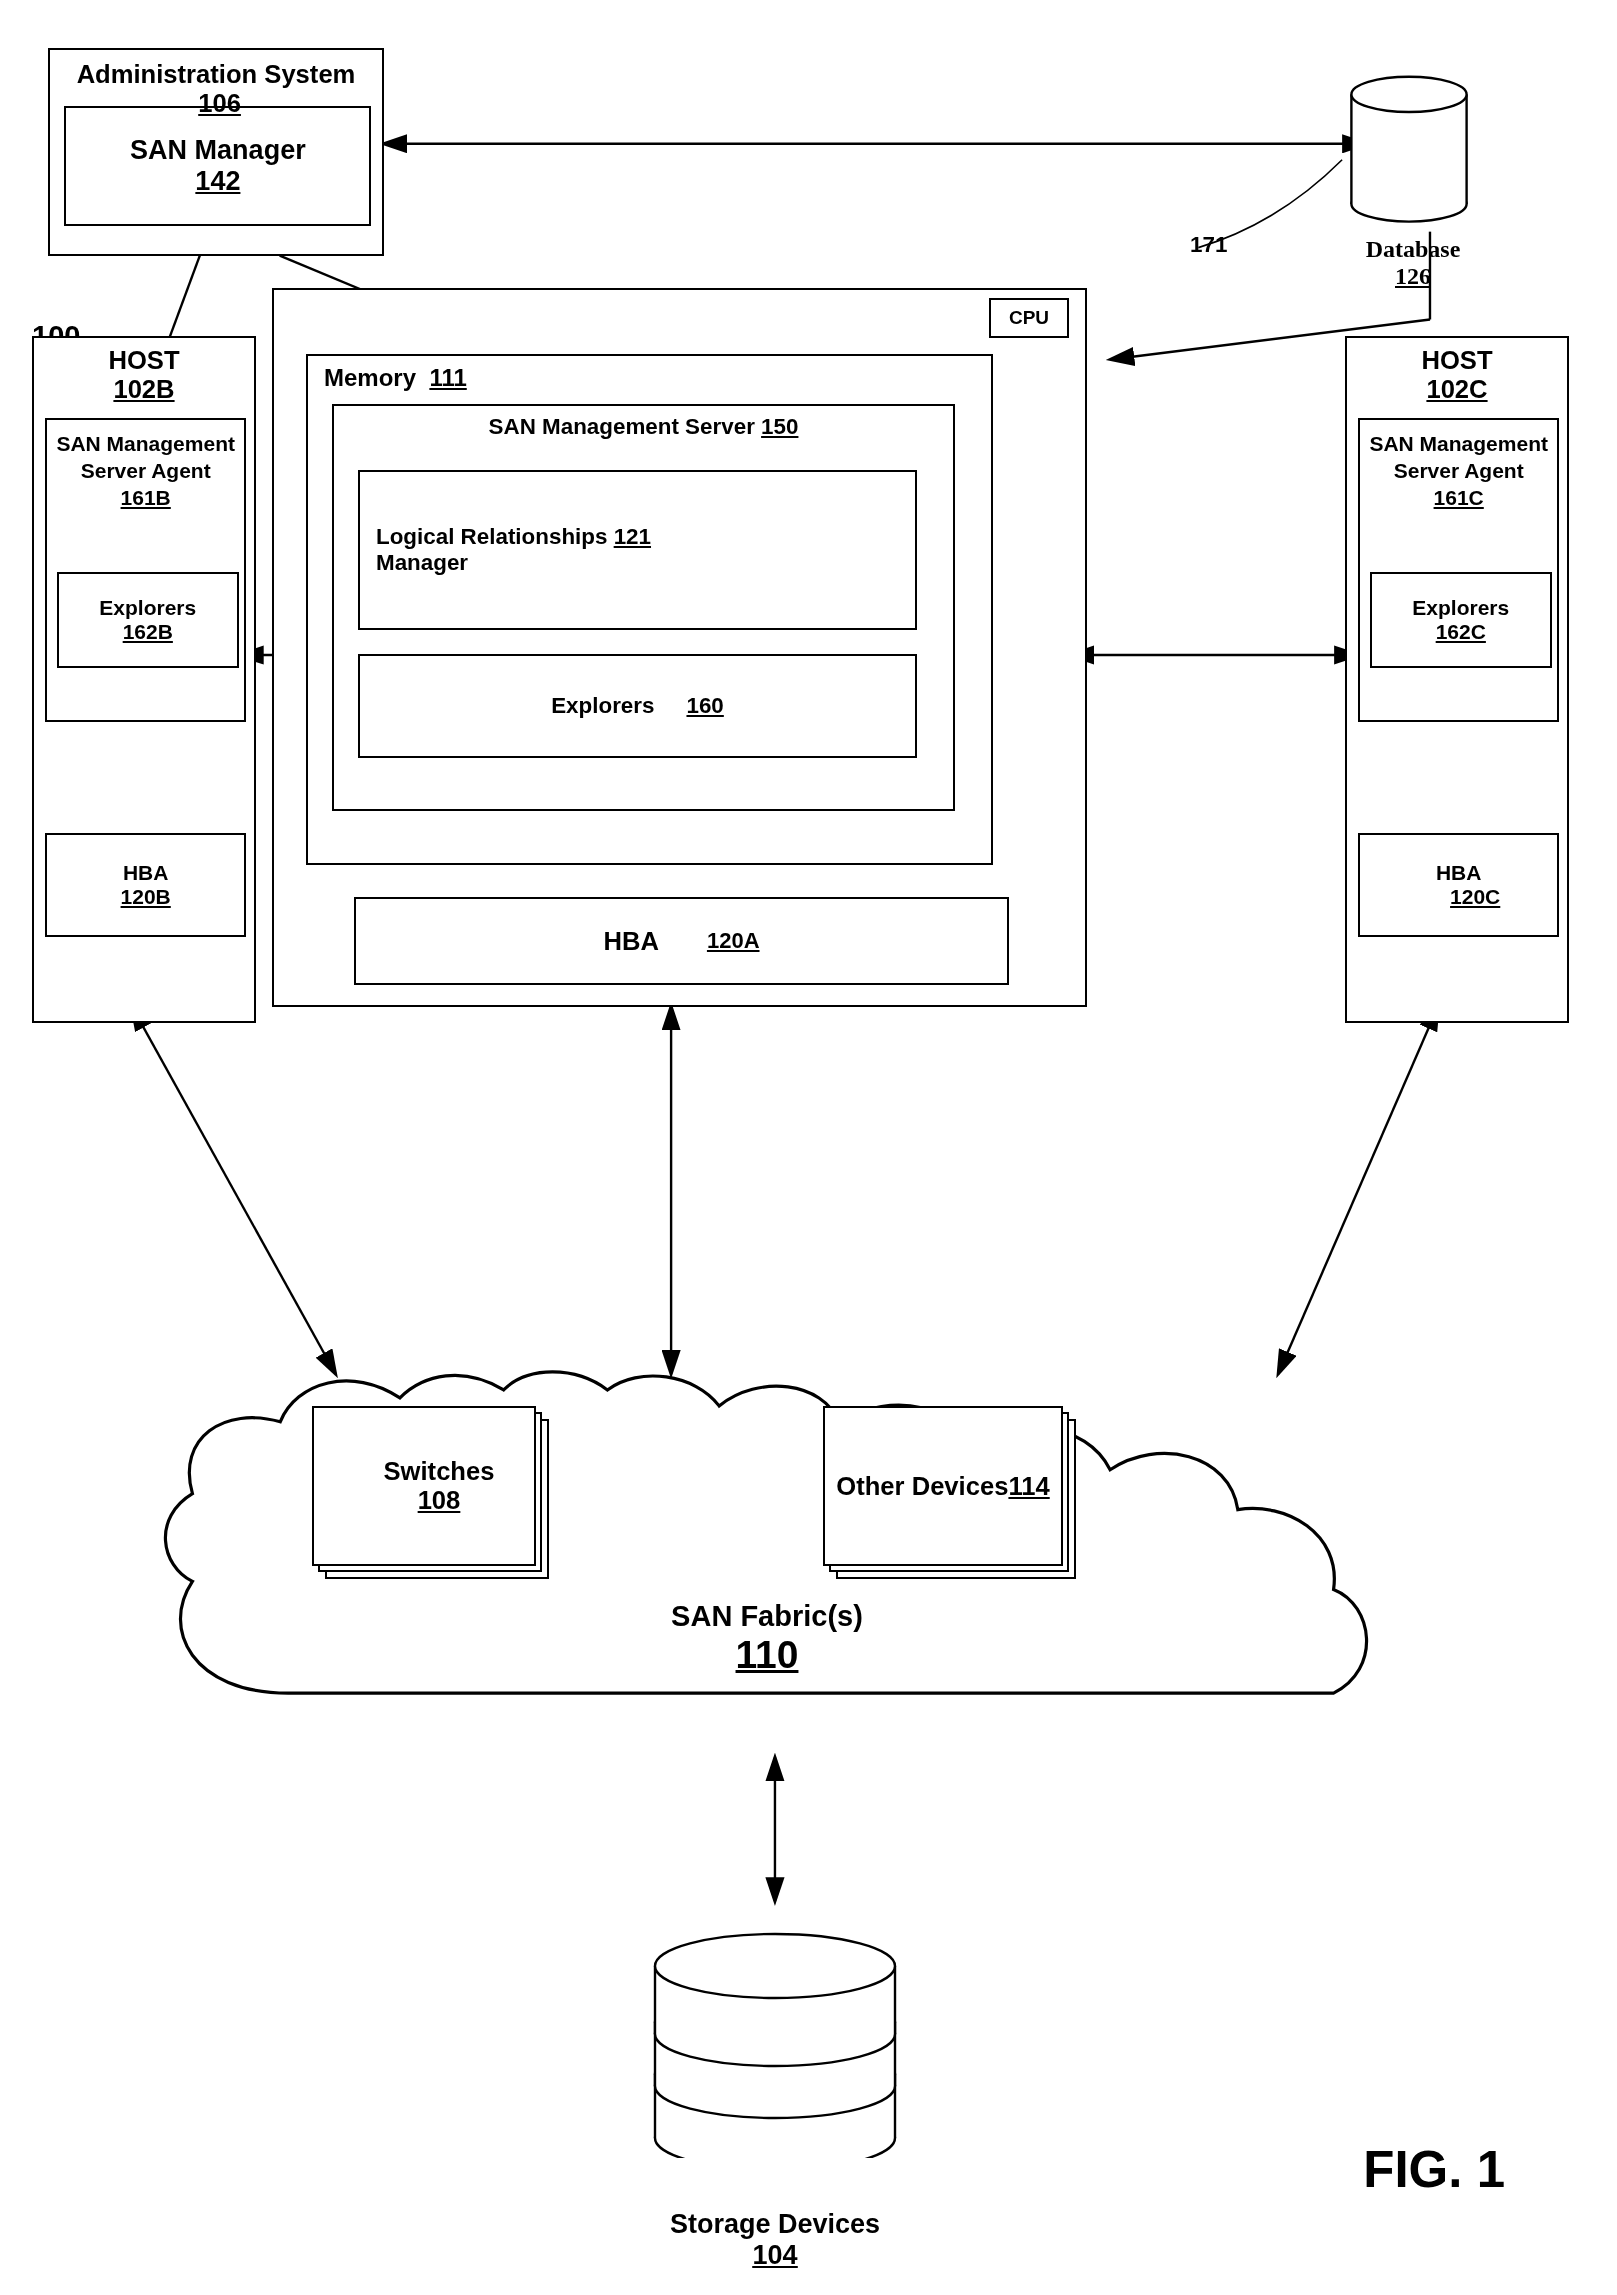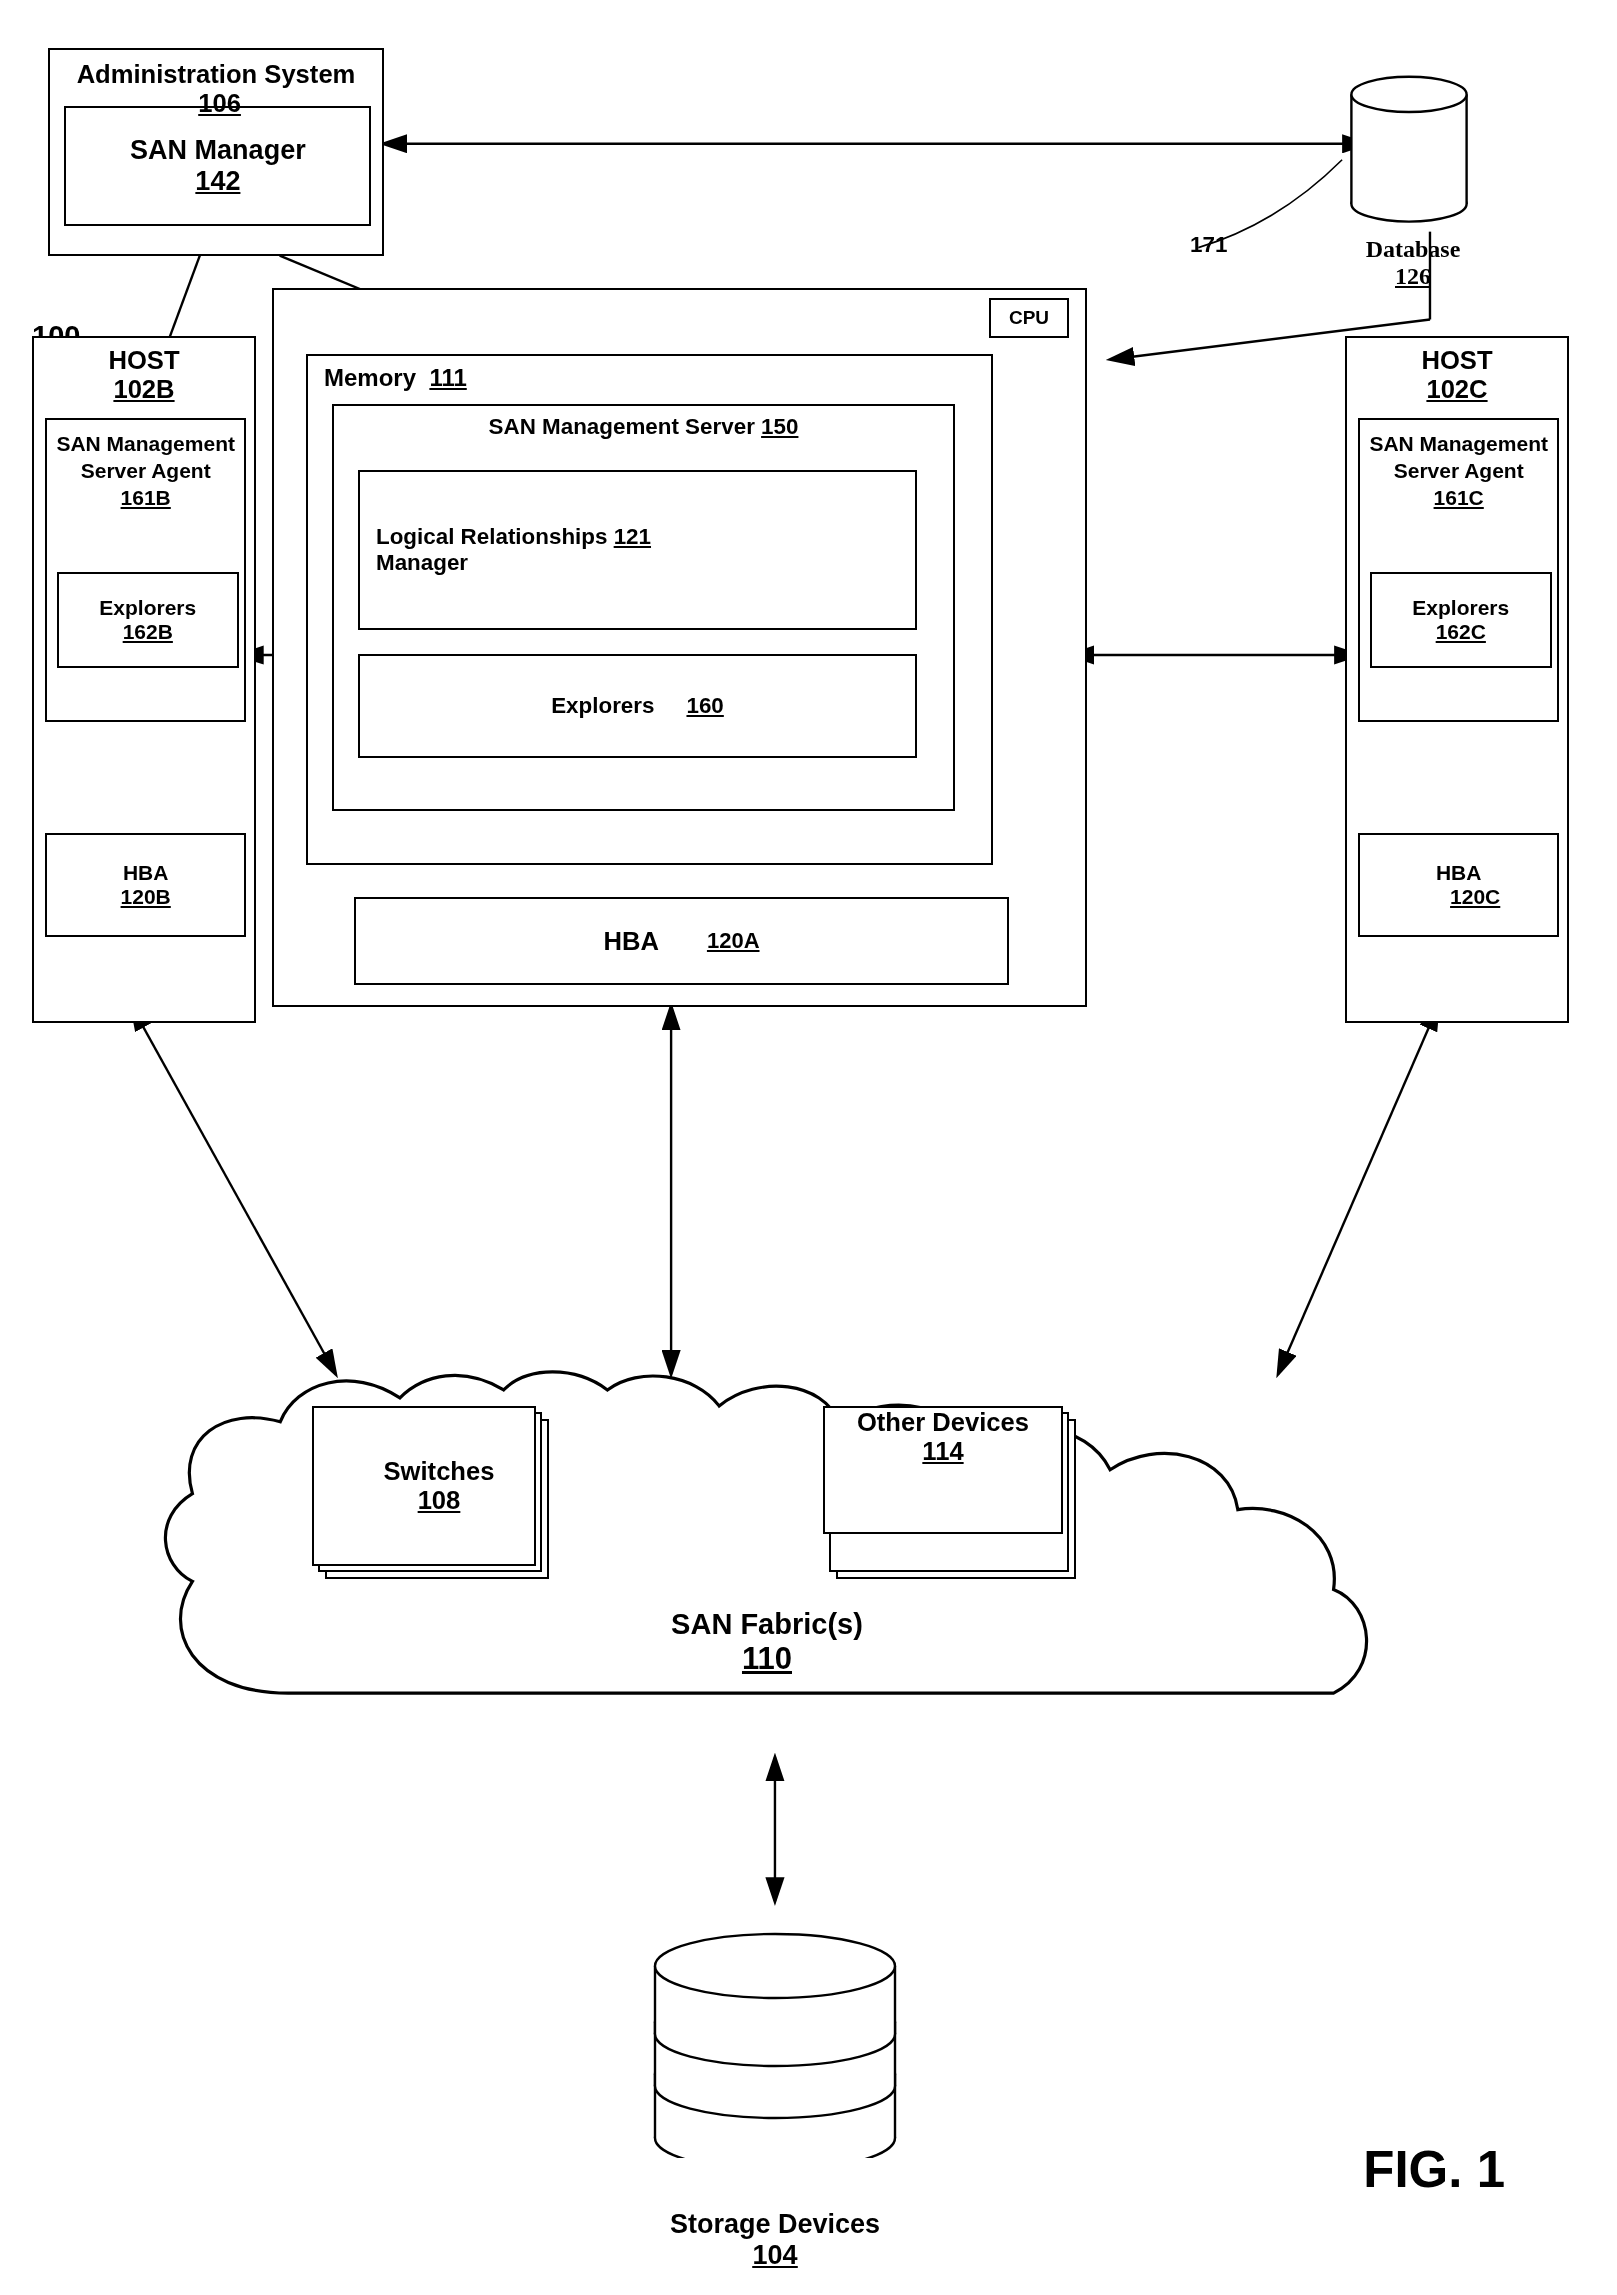--- a/index.html
+++ b/index.html
@@ -233,40 +233,40 @@
                C 1110 70 1200 80 1230 140
                C 1290 100 1380 120 1390 190
                C 1450 180 1520 220 1510 290
                C 1560 310 1570 390 1510 420
                Z" fill="white" stroke="black" stroke-width="4"></path>
 
     </svg>
     
     <div style="position:absolute; bottom:80px; left:0; width:100%; text-align:center;">
       <div style="font-size:29px; font-weight:bold;">SAN Fabric(s)</div>
-      <div style="font-size:31px; font-weight:bold;"><u>110</u></div>
+      <div style="font-size:39px; font-weight:bold;"><u>110</u></div>
     </div>
 
     
     <div style="position:absolute; left:184px; top:48px;">
 
       <div style="position:absolute; left:12.8px; top:12.8px; width:224px; height:160px; border:2.4px solid #000; background:#fff;"></div>
       <div style="position:absolute; left:6.4px; top:6.4px; width:224px; height:160px; border:2.4px solid #000; background:#fff;"></div>
       <div style="position:absolute; left:0px; top:0px; width:224px; height:160px; border:2.4px solid #000; background:#fff; display:flex; flex-direction:column; align-items:center; justify-content:center;padding-left:30px;">
         <div style="font-size:25.6px; font-weight:bold;">Switches</div>
         <div style="font-size:25.6px; font-weight:bold;"><u>108</u></div>
       </div>
     </div>
 
     
     <div style="position:absolute; left:695px; top:48px;">
 
       <div style="position:absolute; left:12.8px; top:12.8px; width:240px; height:160px; border:2.4px solid #000; background:#fff;"></div>
       <div style="position:absolute; left:6.4px; top:6.4px; width:240px; height:160px; border:2.4px solid #000; background:#fff;"></div>
-      <div style="position:absolute; left:0px; top:0px; width:240px; height:128px; border:2.4px solid #000; background:#fff; display:flex; flex-direction:column; align-items:center; ">
+      <div style="position:absolute; left:0px; top:0px; width:240px; height:160px; border:2.4px solid #000; background:#fff; display:flex; flex-direction:row; align-items:center; justify-content:center;">
         <div style="font-size:25.6px; font-weight:bold;">Other Devices</div>
         <div style="font-size:25.6px; font-weight:bold;"><u>114</u></div>
       </div>
     </div>
   </div>
 
   <div style="position:absolute; left:631px; top:1902px; width:288px; height:352px;">
     <svg viewBox="0 0 360 320" width="288" height="256">
 
       <ellipse cx="180" cy="295" rx="150" ry="40" fill="white" stroke="black" stroke-width="3"></ellipse>

